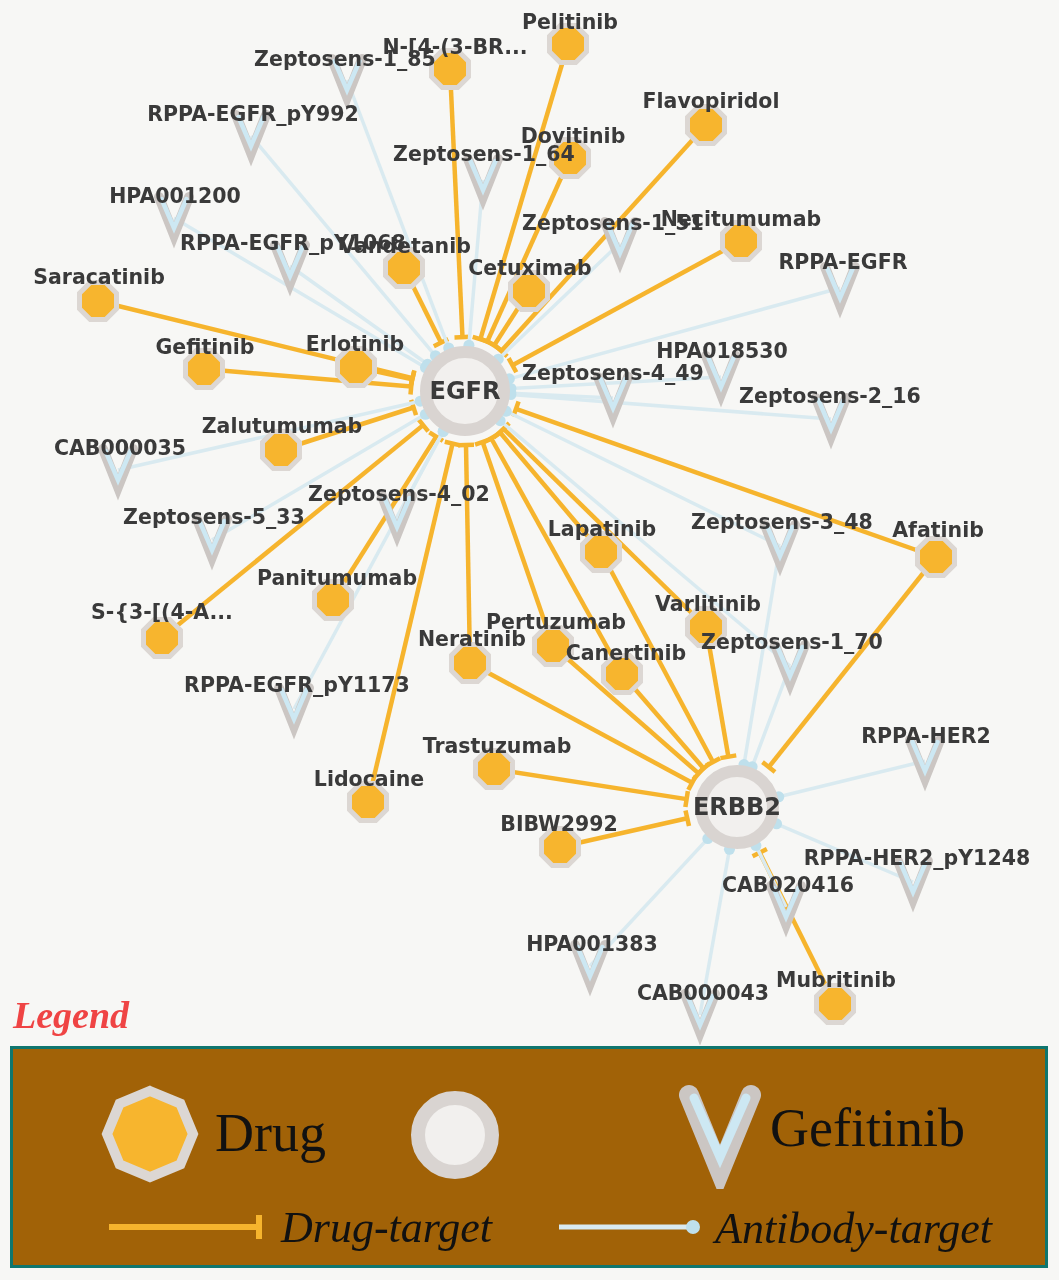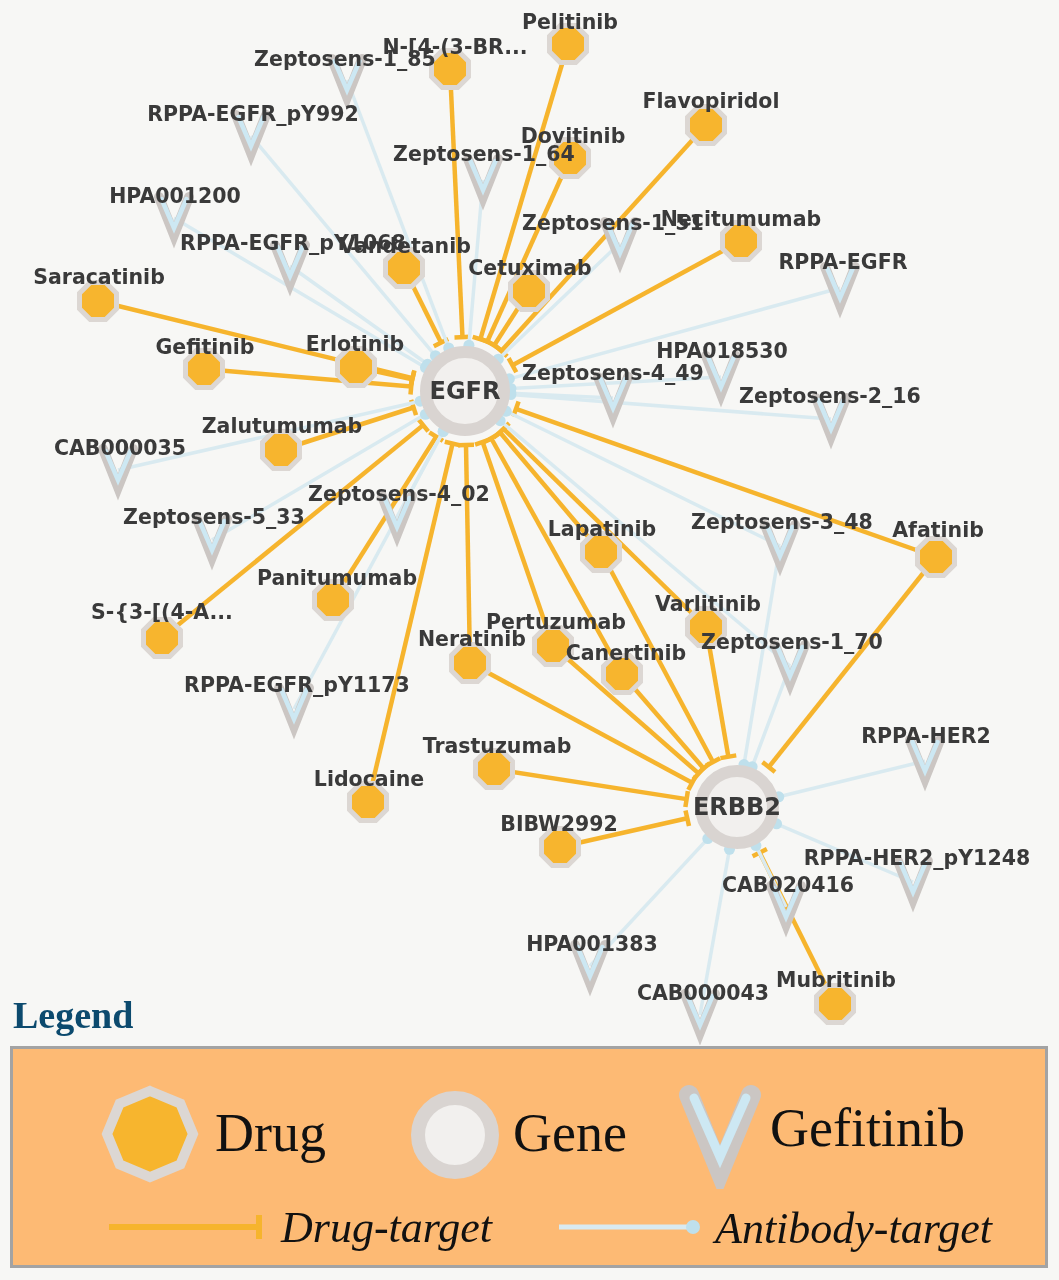--- a/index.html
+++ b/index.html
@@ -1,22 +1,22 @@
 <!DOCTYPE html>
 <html><head>
 <meta charset="utf-8">
 <style>
   html,body{margin:0;padding:0;background:#f7f7f5;}
   .stage{position:relative;width:1059px;height:1280px;background:#f7f7f5;overflow:hidden;
          font-family:"DejaVu Sans", sans-serif;}
   #net{position:absolute;left:0;top:0;}
   .legend-title{position:absolute;left:13px;top:993px;font-family:"Liberation Serif",serif;
-                font-weight:bold;font-size:38px;color:#0c4a6e;}
+                font-weight:bold;font-size:38px;color:#ef4444;font-style:italic;}
   .legend-box{position:absolute;left:10px;top:1046px;width:1032px;height:216px;
-              border:3px solid #a3a3a3;background:#fdba74;}
+              border:3px solid #0f766e;background:#a16207;}
   .legend-box .abs{position:absolute;}
   .lg-node-label{font-family:"Liberation Serif",serif;font-size:54px;color:#111;line-height:1;}
   .lg-edge-label{font-family:"Liberation Serif",serif;font-size:44px;color:#111;line-height:1;font-style:italic;}
 </style>
 </head>
 <body>
 
 <div class="stage">
 
   <svg id="net" width="1059" height="1045" viewBox="0 0 1059 1045">
@@ -296,21 +296,20 @@
   <div class="legend-box">
 
     <svg class="abs" style="left:85px;top:33px;" width="104" height="104">
       <polygon points="52,9 82.4,21.6 95,52 82.4,82.4 52,95 21.6,82.4 9,52 21.6,21.6" fill="#F7B52E" stroke="#DCD7D3" stroke-width="10"></polygon>
     </svg>
     <div class="abs lg-node-label" style="left:202px;top:57px;">Drug</div>
 
     <svg class="abs" style="left:392px;top:36px;" width="100" height="100">
       <circle cx="50" cy="50" r="37" fill="#F2F0EE" stroke="#D9D4D1" stroke-width="14"></circle>
     </svg>
-    <div class="abs lg-node-label" style="left:500px;top:57px;">Gene</div>
 
     <svg class="abs" style="left:662px;top:26px;" width="90" height="114">
       <path d="M14,20 L45,96 L76,20" fill="none" stroke="#CBC6C3" stroke-width="20" stroke-linecap="round" stroke-linejoin="miter"></path>
       <path d="M19,23 L45,82 L71,23" fill="none" stroke="#CDE8F3" stroke-width="9" stroke-linecap="round" stroke-linejoin="miter"></path>
     </svg>
     <div class="abs lg-node-label" style="left:757px;top:52px;">Gefitinib</div>
 
     <svg class="abs" style="left:92px;top:164px;" width="170" height="28">
       <line x1="4" y1="14" x2="152" y2="14" stroke="#F6B42D" stroke-width="6"></line>
       <line x1="154" y1="2" x2="154" y2="26" stroke="#F6B42D" stroke-width="6"></line>

